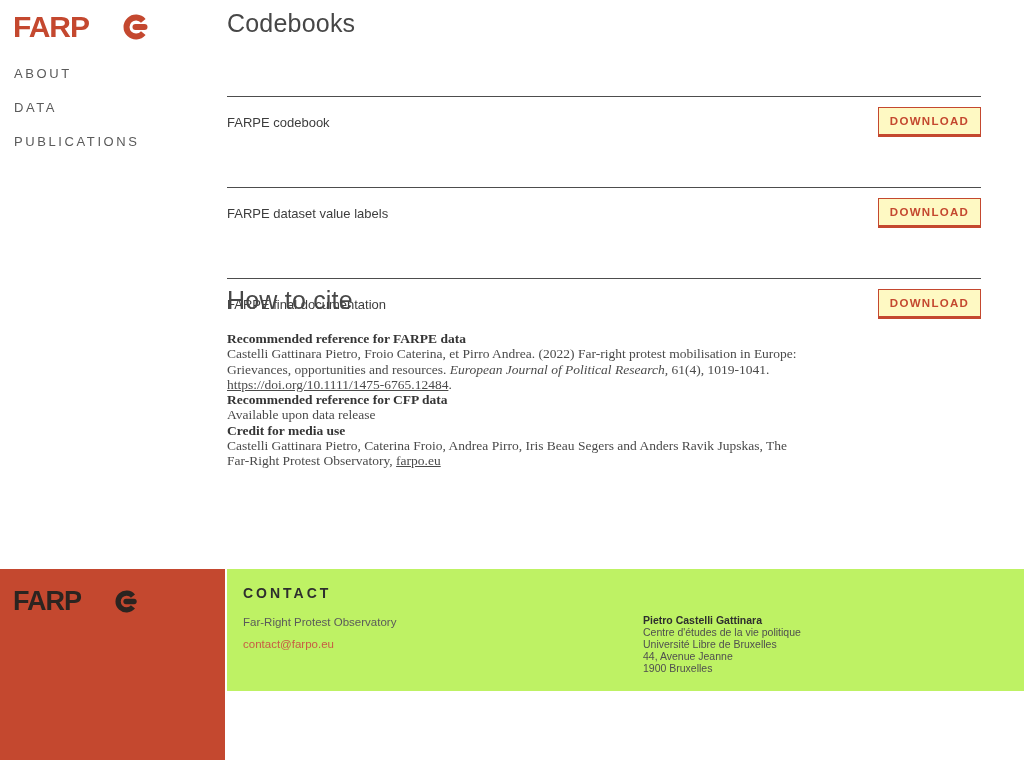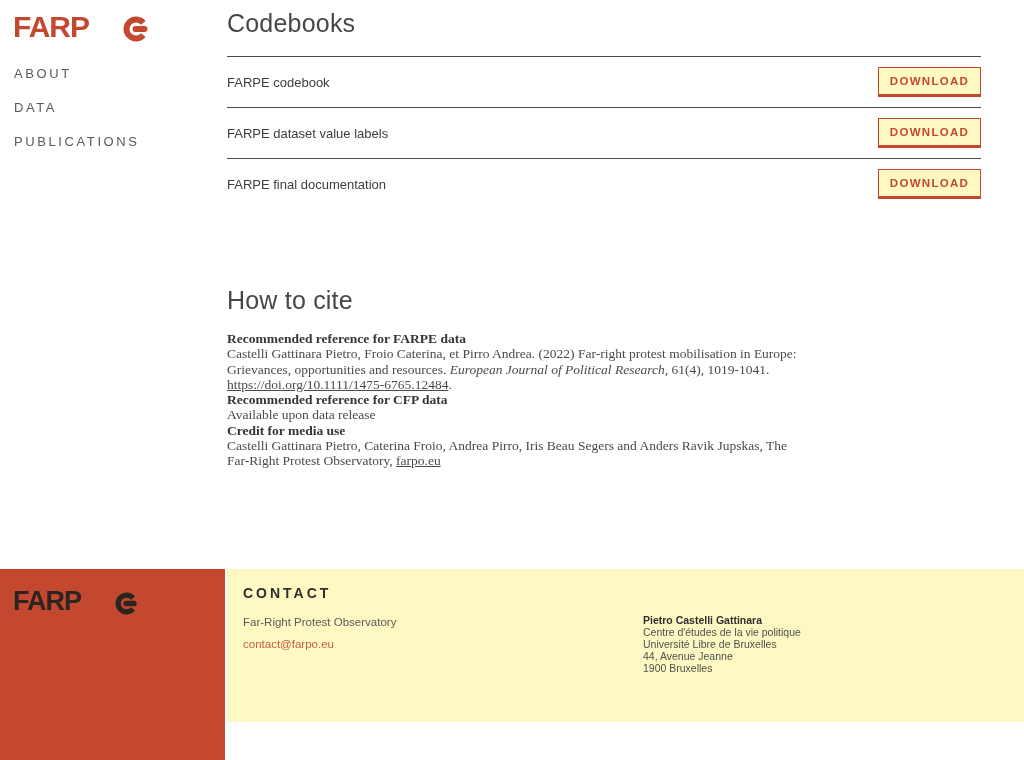--- a/index.html
+++ b/index.html
@@ -5,21 +5,21 @@
   * { box-sizing: border-box; margin: 0; padding: 0; }
   html, body { width: 1024px; height: 760px; }
   body {
     font-family: "Liberation Sans", sans-serif;
     background: #ffffff;
     color: #3f3f3f;
   }
   .page { position: relative; width: 1024px; height: 760px; overflow: hidden; background: #fff; }
 
   
-  .wordmark { position: absolute; display: flex; align-items: flex-end; color: #c4482f; gap: 33px; }
+  .wordmark { position: absolute; display: flex; align-items: center; color: #c4482f; gap: 33px; }
   .wordmark-text {
     font-size: 30px; font-weight: 800; letter-spacing: -1px; line-height: 1;
   }
   .wordmark-o { width: 26px; height: 26px; margin-left: 1px; }
   .wordmark.small .wordmark-text { font-size: 27px; }
   .wordmark.small .wordmark-o { width: 23px; height: 23px; }
 
   .brand-top { left: 13px; top: 12px; }
 
   
@@ -29,21 +29,21 @@
     margin-bottom: 19px; cursor: pointer;
   }
 
   
   .main { position: absolute; left: 227px; top: 0; width: 754px; }
   .page-title { font-size: 25px; font-weight: 400; color: #474747; letter-spacing: 0.2px; position: absolute; top: 9px; left: 0; }
 
   .rows { position: absolute; top: 56px; left: 0; width: 754px; }
   .row {
     height: 51px; border-top: 1px solid #4d4d4d;
-    display: flex; align-items: center; justify-content: space-between;
+    display: flex; align-items: center; justify-content: space-between; margin-top: 40px;
   }
   .row-label { font-size: 13px; color: #3d3d3d; }
   .btn {
     width: 103px; height: 30px; background: #fef9c3;
     border: 1px solid #c4482f; border-bottom: 3px solid #c4482f;
     color: #c4482f; font-family: "Liberation Sans", sans-serif;
     font-size: 11.5px; font-weight: 700; letter-spacing: 1.3px;
     display: flex; align-items: center; justify-content: center; cursor: pointer;
   }
 
@@ -60,21 +60,21 @@
     line-height: 15.3px; color: #4a4a4a;
   }
   .ref-heading { font-weight: 700; color: #353535; }
   .refs a { color: #4a4a4a; text-decoration: underline; cursor: pointer; }
 
   
   .footer-red { position: absolute; left: 0; top: 569px; width: 225px; height: 191px; background: #c4482f; }
   .brand-footer { left: 13px; top: 19px; color: #2b2420; }
   .tagline { position: absolute; left: 14px; top: 44px; font-size: 13.5px; line-height: 14.6px; color: #7d4a40; }
 
-  .footer-gray { position: absolute; left: 227px; top: 569px; width: 797px; height: 153px; background: #fef9c3; }
+  .footer-gray { position: absolute; left: 227px; top: 569px; width: 797px; height: 122px; background: #bef264; }
   .contact-heading { position: absolute; left: 16px; top: 16px; font-size: 14px; font-weight: 700; letter-spacing: 3px; color: #2e2e2e; }
   .contact-org { position: absolute; left: 16px; top: 47px; font-size: 11.5px; color: #5a5a5a; }
   .contact-email { position: absolute; left: 16px; top: 69px; font-size: 11.5px; color: #c75c44; text-decoration: none; cursor: pointer; }
   .contact-person { position: absolute; left: 416px; top: 45px; font-size: 10.5px; line-height: 12px; color: #4f4f4f; }
   .person-name { font-weight: 700; color: #2e2e2e; }
 </style>
 </head>
 <body>
 
 <div class="page">

